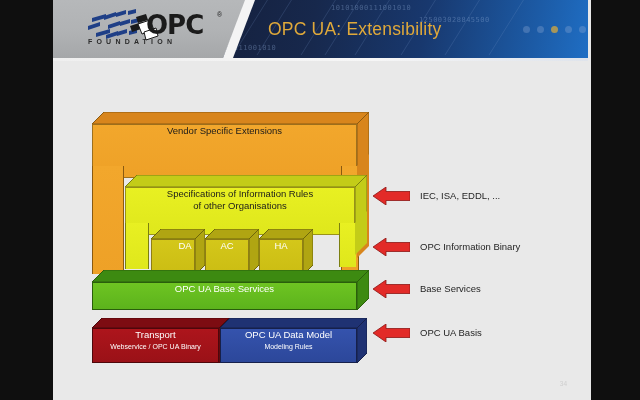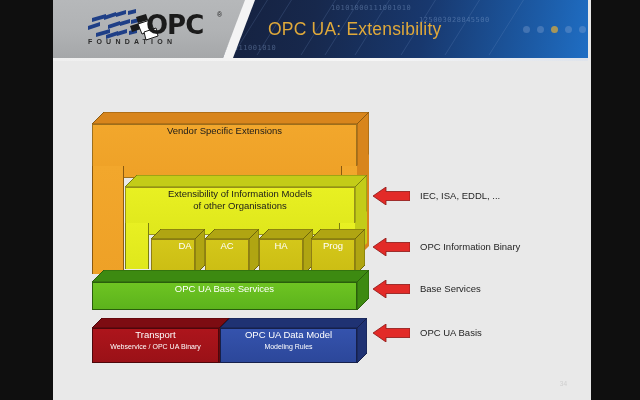--- a/index.html
+++ b/index.html
@@ -290,21 +290,21 @@
     <div style="position:absolute;left:304px;top:154px;width:12px;height:104px;
                 background:#d8851c;border-right:1px solid #8a5a10;
                 clip-path:polygon(0 12px,12px 0,12px 92px,0 104px);"></div>
 
     <div class="box" style="left:72px; top:175px; width:230px; height:48px;">
       <svg class="top" viewBox="0 0 242 60" preserveAspectRatio="none" style="width:242px;height:60px;">
         <polygon points="0,12 12,0 242,0 230,12" fill="#c3cc18" stroke="#7b7f10" stroke-width="1"></polygon>
         <polygon points="230,12 242,0 242,48 230,60" fill="#c3cc18" stroke="#7b7f10" stroke-width="1"></polygon>
       </svg>
       <div class="front" style="top:12px; height:48px; background:linear-gradient(180deg,#e8f022 0%,#dfe71c 100%);">
-        <div class="cap-label">Extensibility of Information Models</div>
+        <div class="cap-label">Specifications of Information Rules</div>
         <div class="cap-label">of other Organisations</div>
       </div>
     </div>
 
     <div style="position:absolute;left:72px;top:223px;width:22px;height:46px;
                 background:linear-gradient(180deg,#e8f022 0%,#dfe71c 100%);
                 border-left:1px solid #7b7f10;border-right:1px solid #7b7f10;"></div>
     <div style="position:absolute;left:286px;top:223px;width:16px;height:44px;
                 background:linear-gradient(180deg,#e8f022 0%,#dfe71c 100%);
                 border-left:1px solid #7b7f10;"></div>
@@ -335,29 +335,20 @@
     <div class="box" style="left:206px; top:229px; width:44px; height:36px;">
       <svg class="top" viewBox="0 0 54 46" preserveAspectRatio="none" style="width:54px;height:46px;">
         <polygon points="0,10 10,0 54,0 44,10" fill="#b0a512" stroke="#6d660b" stroke-width="1"></polygon>
         <polygon points="44,10 54,0 54,36 44,46" fill="#b0a512" stroke="#6d660b" stroke-width="1"></polygon>
       </svg>
       <div class="front" style="top:10px; height:36px; background:linear-gradient(180deg,#d4c71a 0%,#cbbd13 100%);">
         <div class="cap-label white">HA</div>
       </div>
     </div>
 
-    <div class="box" style="left:258px; top:229px; width:44px; height:36px;">
-      <svg class="top" viewBox="0 0 54 46" preserveAspectRatio="none" style="width:54px;height:46px;">
-        <polygon points="0,10 10,0 54,0 44,10" fill="#b0a512" stroke="#6d660b" stroke-width="1"></polygon>
-        <polygon points="44,10 54,0 54,36 44,46" fill="#b0a512" stroke="#6d660b" stroke-width="1"></polygon>
-      </svg>
-      <div class="front" style="top:10px; height:36px; background:linear-gradient(180deg,#d4c71a 0%,#cbbd13 100%);">
-        <div class="cap-label white">Prog</div>
-      </div>
-    </div>
 
     <div class="box" style="left:39px; top:270px; width:265px; height:28px;">
       <svg class="top" viewBox="0 0 277 40" preserveAspectRatio="none" style="width:277px;height:40px;">
         <polygon points="0,12 12,0 277,0 265,12" fill="#3d8a11" stroke="#2a5e0c" stroke-width="1"></polygon>
         <polygon points="265,12 277,0 277,28 265,40" fill="#3d8a11" stroke="#2a5e0c" stroke-width="1"></polygon>
       </svg>
       <div class="front" style="top:12px; height:28px; background:linear-gradient(180deg,#6ec422 0%,#5cb31c 100%);
                   border:1px solid #2a5e0c;">
         <div class="cap-label white">OPC UA Base Services</div>
       </div>

